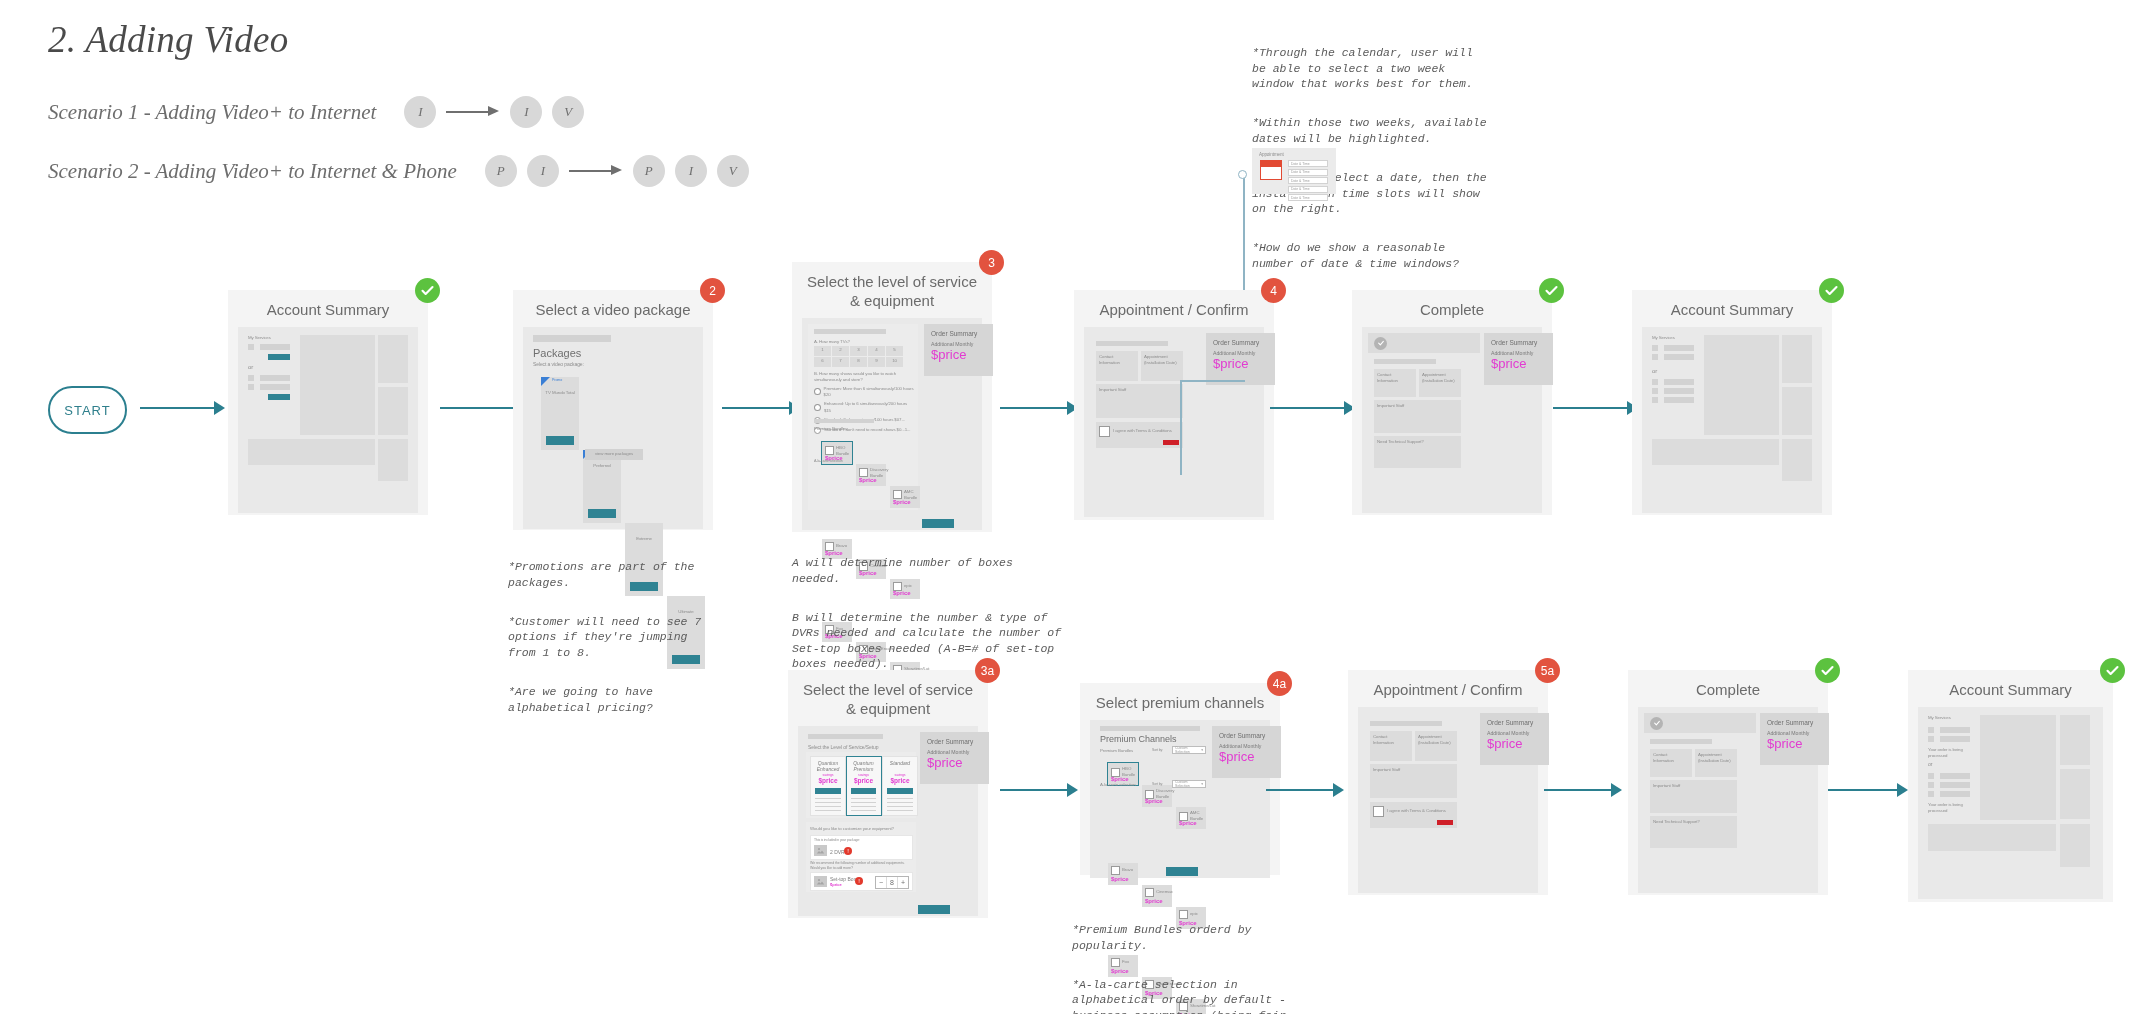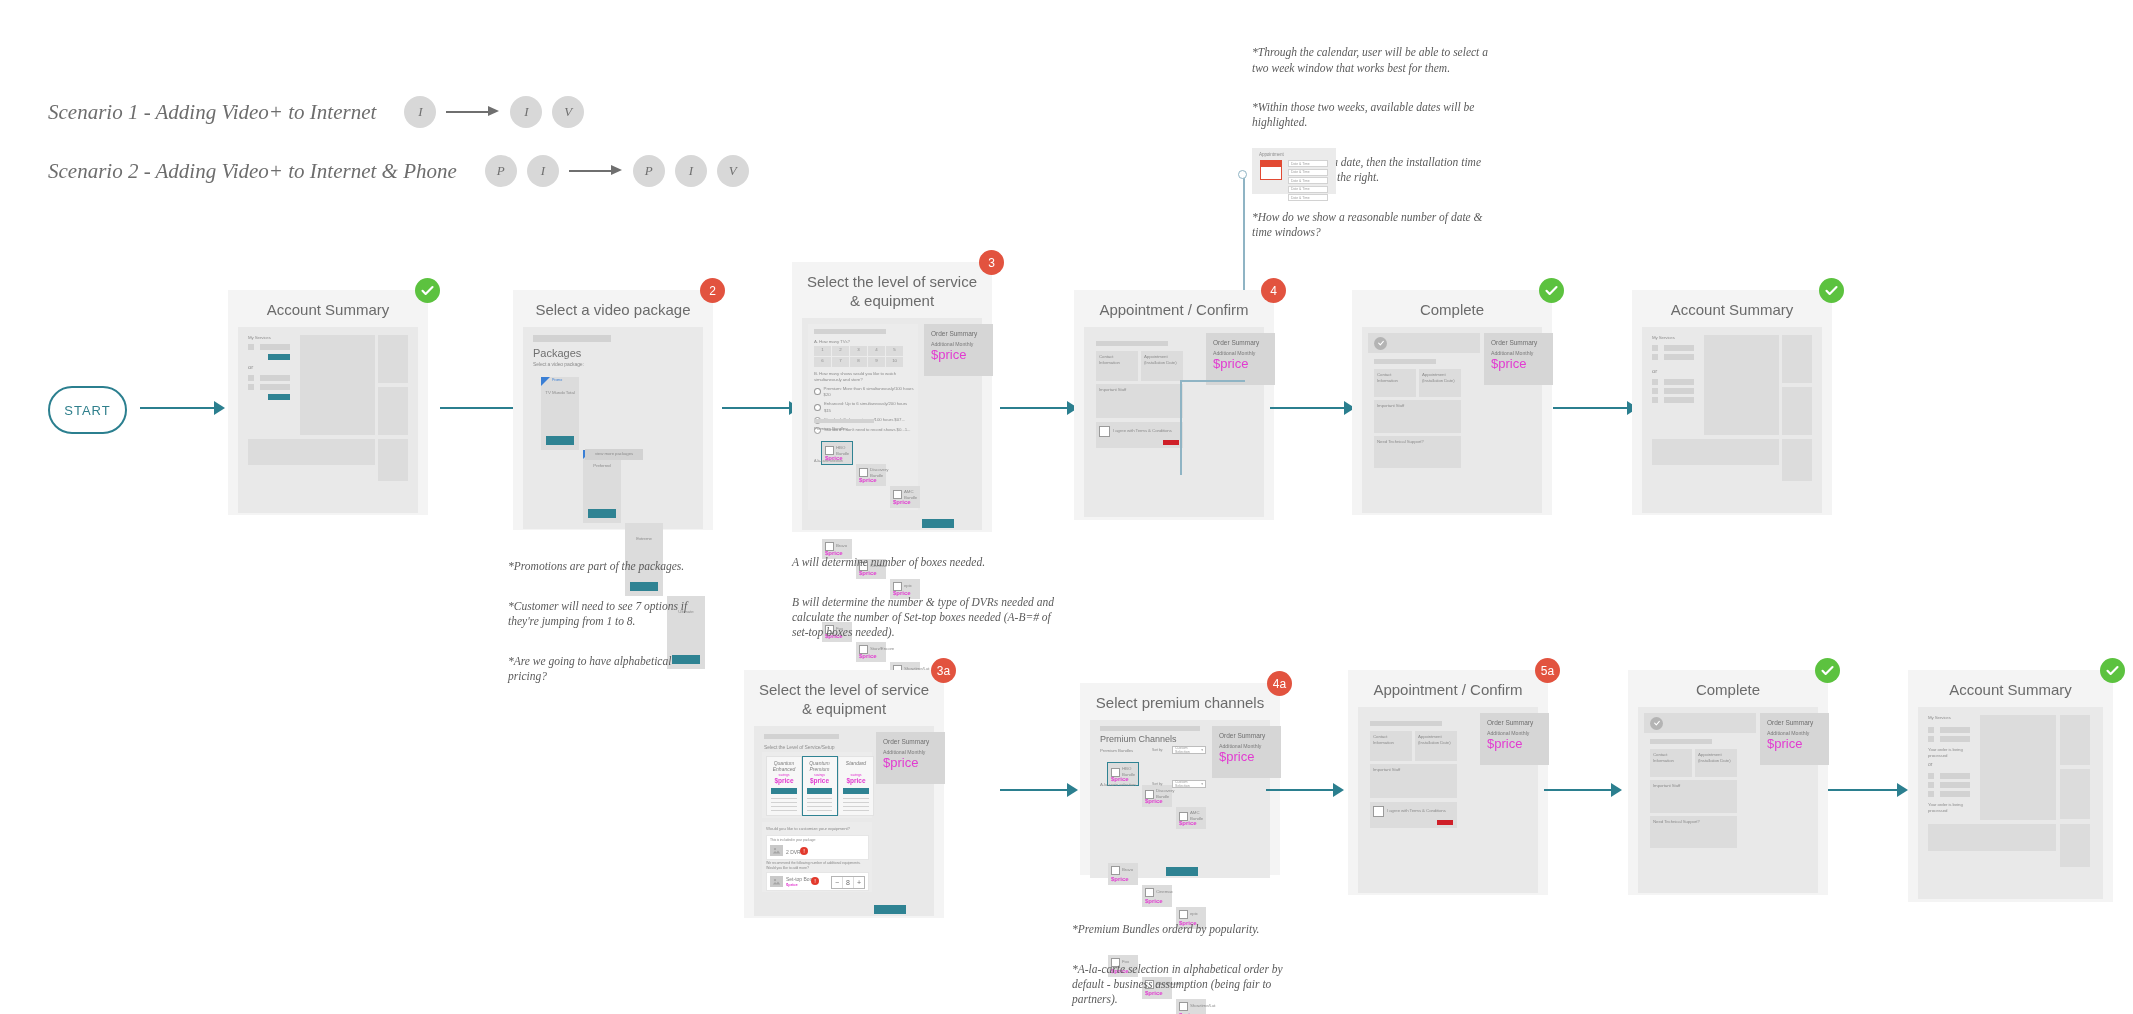--- a/index.html
+++ b/index.html
@@ -34,21 +34,21 @@
   .thin-arrow::before{
     content:"";position:absolute;left:0;top:15px;width:44px;height:1.5px;background:#6f6f6f;
   }
   .thin-arrow::after{
     content:"";position:absolute;left:42px;top:10px;
     border-left:11px solid #6f6f6f;border-top:5.5px solid transparent;border-bottom:5.5px solid transparent;
   }
 
   
   .note{
-    font-family:Liberation Serif, serif;font-style:italic;
+    font-family:Liberation Mono, monospace;font-style:italic;
     font-size:11.5px;line-height:1.33;color:#5b5b5b;white-space:pre-line;
   }
   .note p{margin:0 0 9px 0;}
   .note p:last-child{margin-bottom:0;}
 
   
   .start-pill{
     width:75px;height:44px;border-radius:24px;border:2px solid #2b7f8f;
     display:flex;align-items:center;justify-content:center;
     font-size:13px;letter-spacing:1px;color:#2f7f8c;background:#fff;
@@ -122,20 +122,21 @@
   .cal-thumb{background:#ebebeb;}
   .cal-icon{background:#e24a33;position:relative;}
   .cal-icon .grid{position:absolute;left:1px;right:1px;bottom:1px;top:7px;background:#fff;}
   .slot{background:#fff;border:1px solid #d2d2d2;font-size:3.4px;color:#9e9e9e;display:flex;align-items:center;padding-left:2px;}
 </style>
 </head>
 <body>
 
 <div class="canvas">
 
+  <div class="abs page-title">2. Adding Video</div>
 
   <div class="abs scenario-row" style="left:48px;top:96px;">
     <span class="scenario-label">Scenario 1 - Adding Video+ to Internet</span>
     <span class="node first">I</span>
     <span class="thin-arrow"></span>
     <span class="node">I</span>
     <span class="node">V</span>
   </div>
 
   <div class="abs scenario-row" style="left:48px;top:155px;">
@@ -514,21 +515,21 @@
       <div class="abs blk-d" style="left:10px;top:70px;width:6px;height:6px;"></div>
       <div class="abs blk-d" style="left:22px;top:70px;width:30px;height:6px;"></div>
       <div class="abs blk" style="left:62px;top:8px;width:75px;height:100px;"></div>
       <div class="abs blk" style="left:140px;top:8px;width:30px;height:48px;"></div>
       <div class="abs blk" style="left:140px;top:60px;width:30px;height:48px;"></div>
       <div class="abs blk" style="left:10px;top:112px;width:127px;height:26px;"></div>
       <div class="abs blk" style="left:140px;top:112px;width:30px;height:42px;"></div>
     </div>
   </div>
 
-  <div class="abs card" style="left:744px;top:670px;width:200px;height:248px;">
+  <div class="abs card" style="left:788px;top:670px;width:200px;height:248px;">
     <div class="badge num" style="right:-12px;top:-12px;">3a</div>
     <div class="card-title" style="white-space:pre-line;">Select the level of service
 &amp; equipment</div>
     <div class="card-body" style="height:174px;">
       <div class="abs blk-d" style="left:10px;top:8px;width:75px;height:5px;"></div>
       <div class="abs wtxt" style="left:10px;top:18px;font-size:5px;">Select the Level of Service/Setup</div>
 
       <div class="abs blk-l" style="left:8px;top:26px;width:110px;height:66px;"></div>
       <div class="abs" style="left:12px;top:30px;width:34px;height:58px;background:#f7f7f7;border:1px solid #e2e2e2;">
         <div class="abs wtxt-b" style="left:0;top:3px;width:34px;text-align:center;font-style:italic;">Quantum Enhanced</div>

